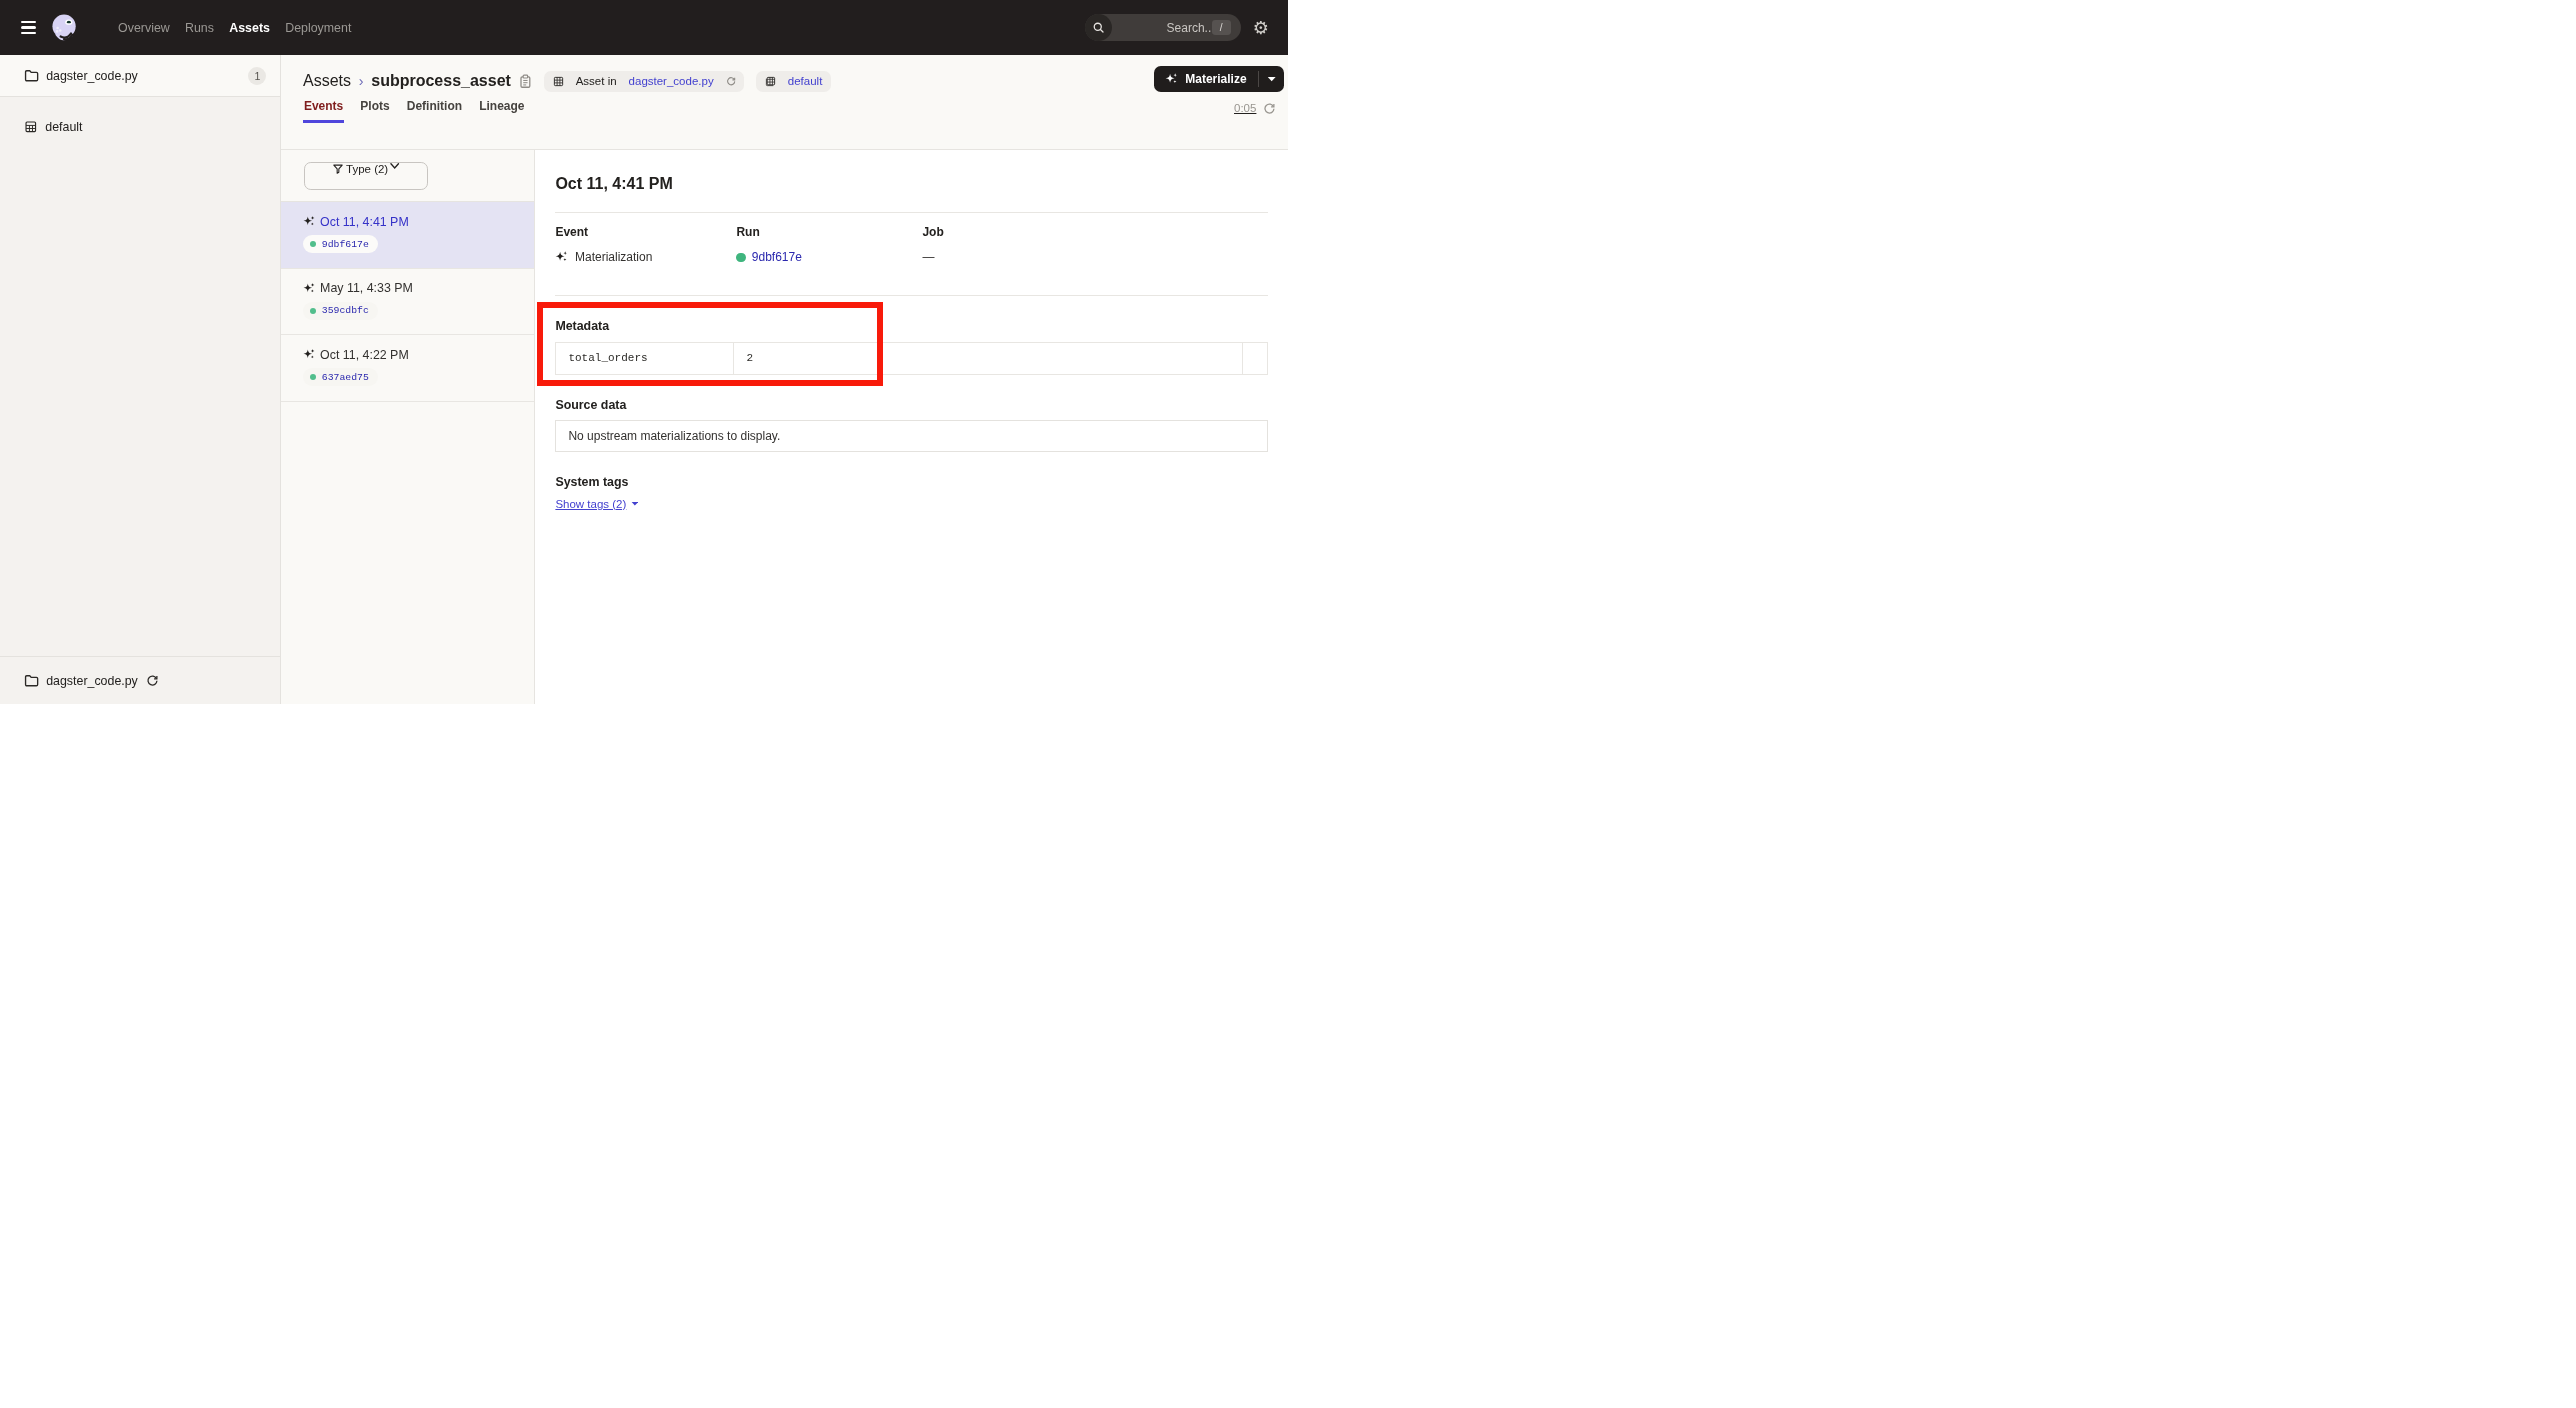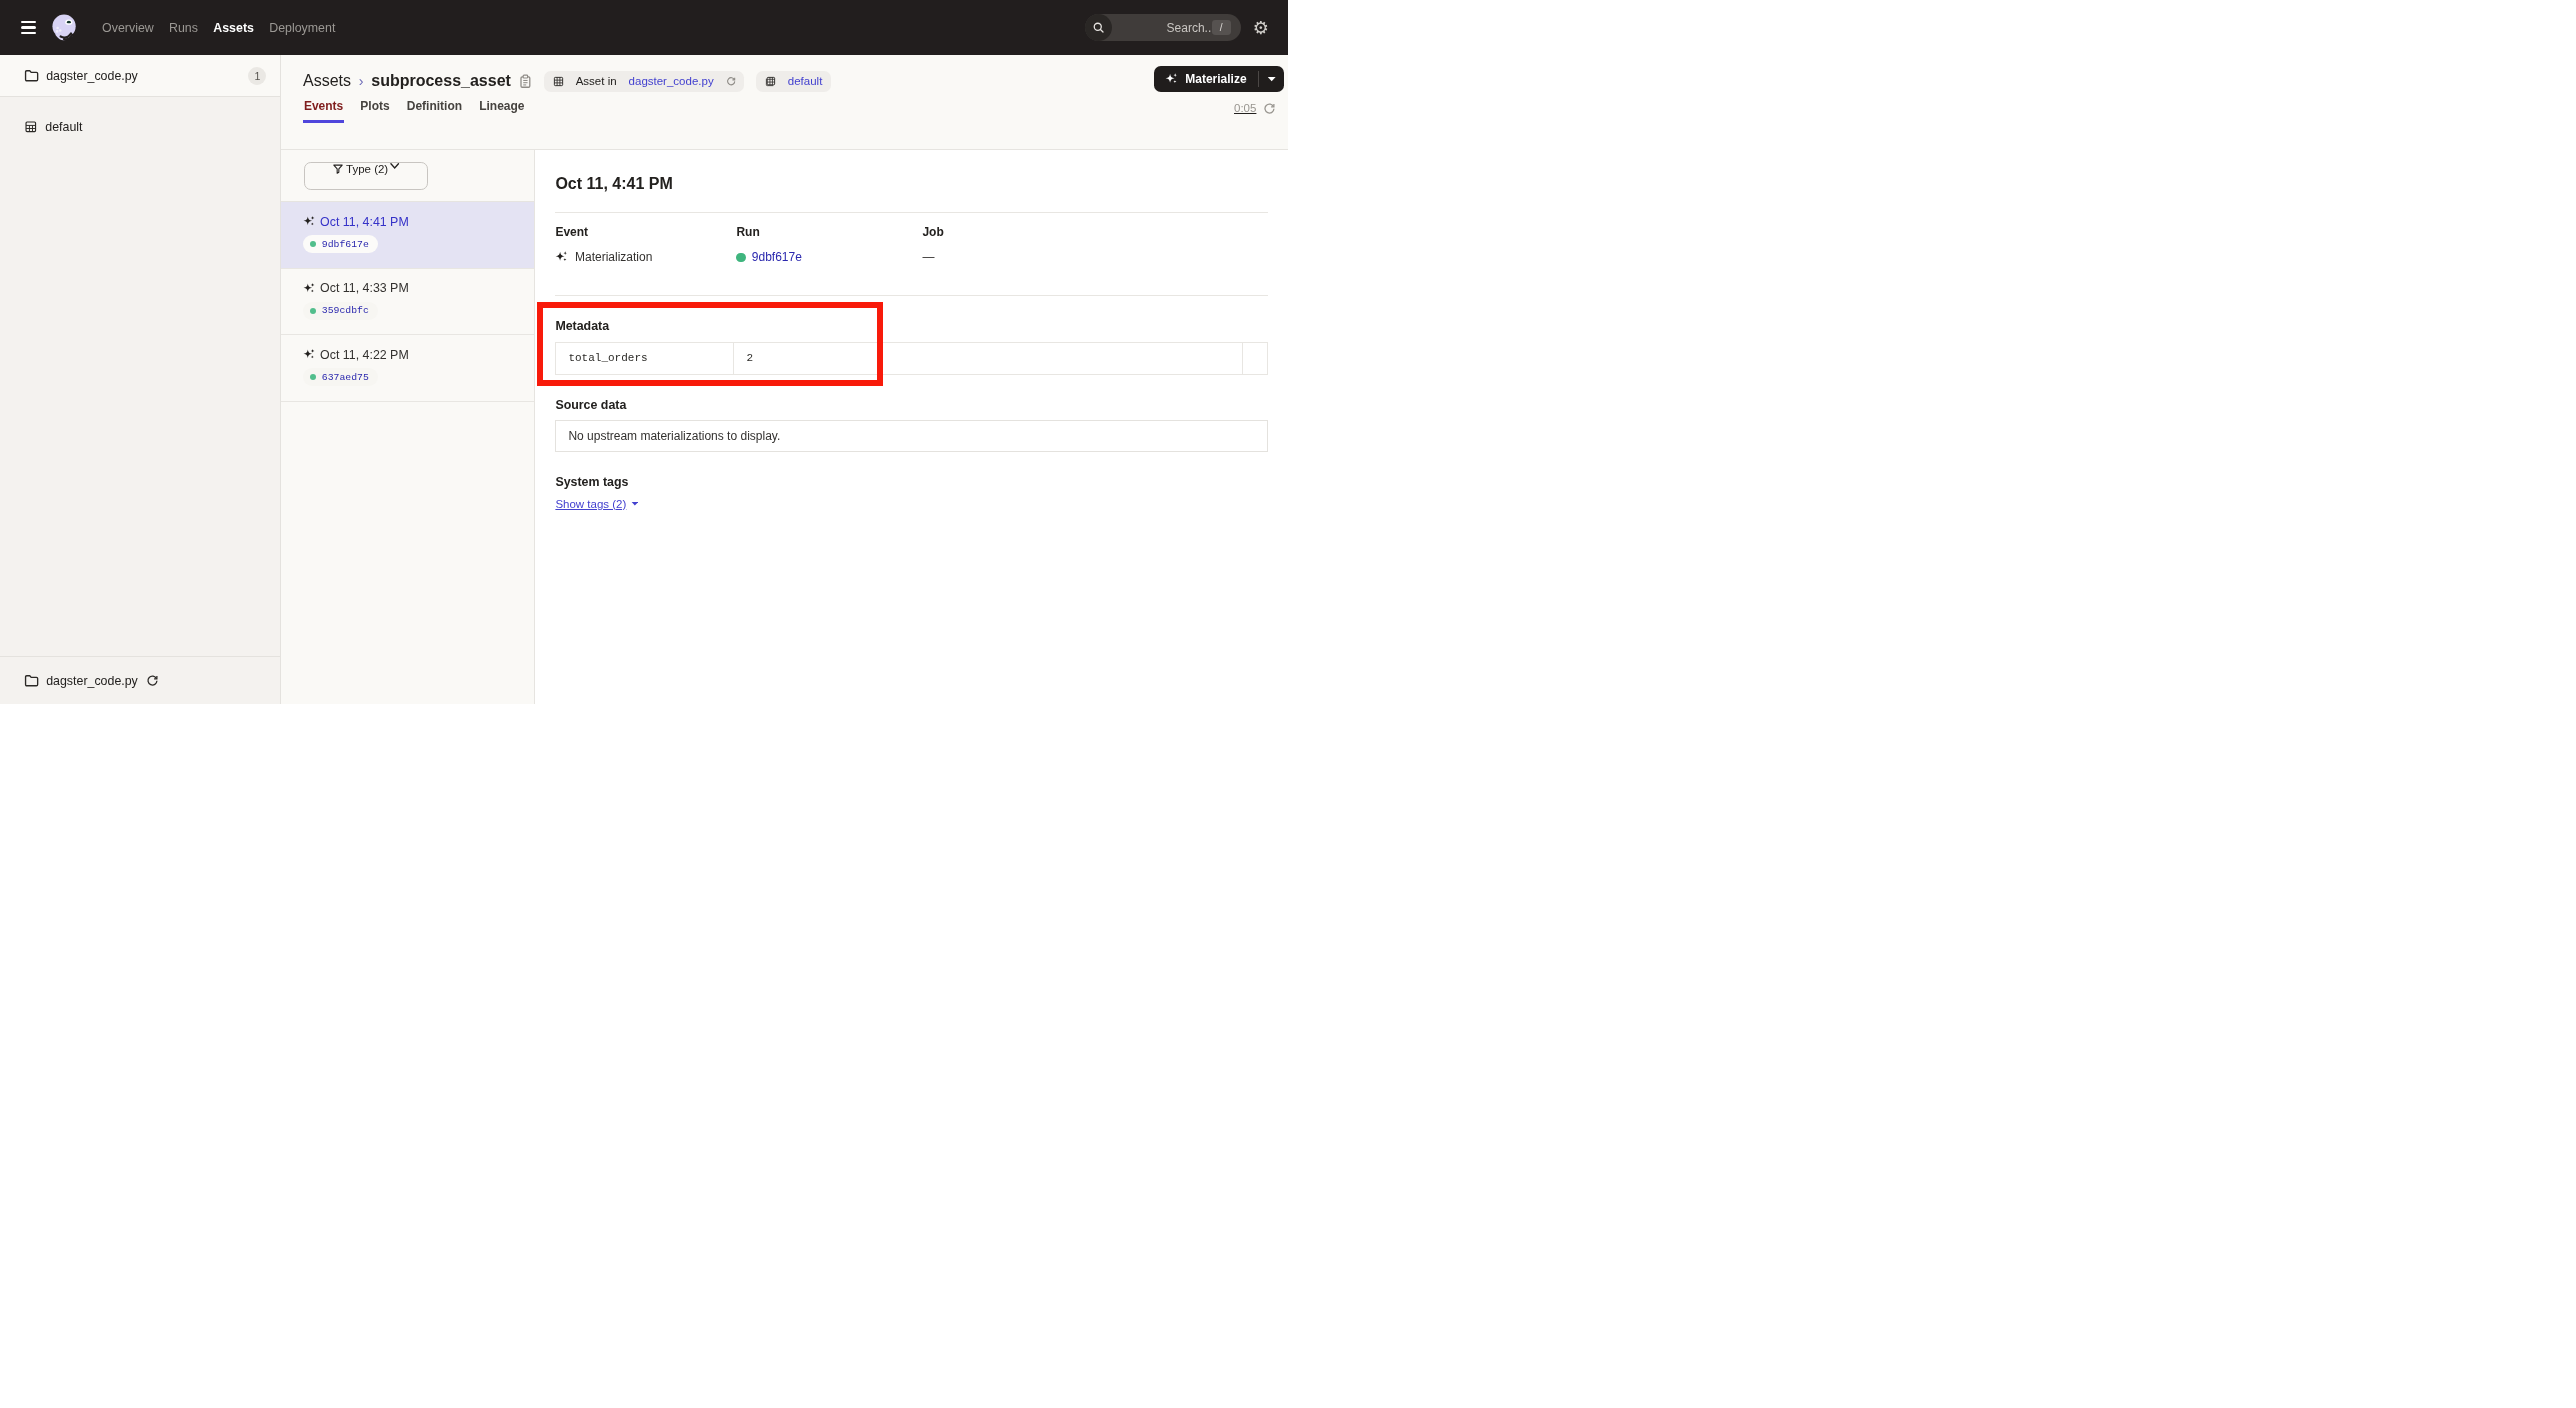--- a/index.html
+++ b/index.html
@@ -11,21 +11,21 @@
   }
   .app { width:100%; height:100%; display:flex; flex-direction:column; }
 
   
   .navbar {
     height:55px; background:#221e1e; display:flex; align-items:center; flex:0 0 55px;
   }
   .hamburger { width:15.3px; margin-left:21px; display:flex; flex-direction:column; gap:3.4px; cursor:pointer; }
   .hamburger span { display:block; height:2.1px; border-radius:1.7px; background:#fff; }
   .logo { width:31px; height:31px; margin-left:12.8px; }
-  .nav-links { display:flex; gap:15.3px; margin-left:22px; align-items:flex-end; }
+  .nav-links { display:flex; gap:15.3px; margin-left:38px; align-items:flex-end; }
   .nav-link { font-size:12.4px; color:#9b9894; padding:5.1px 0; cursor:pointer; }
   .nav-link.active { color:#ffffff; font-weight:700; }
   .nav-right { margin-left:auto; display:flex; align-items:center; margin-right:19px; }
   .searchbox {
     width:156px; height:27px; background:#403c3a; border-radius:13.6px;
     display:flex; align-items:center; cursor:text; position:relative;gap:47px;
   }
   .search-circle {
     width:27px; height:27px; border-radius:50%; background:#2a2725;
     display:flex; align-items:center; justify-content:center; flex:0 0 27px;
@@ -325,21 +325,21 @@
             </span>
           </div>
 
           <div class="event-item">
             <div class="ev-time-row">
               <svg width="12.8" height="12.8" viewBox="0 0 24 24" fill="#23211f">
                   <path d="M9 3 C10 8.5 11.5 10 17 11 C11.5 12 10 13.5 9 19 C8 13.5 6.5 12 1 11 C6.5 10 8 8.5 9 3 Z"></path>
                   <path d="M18 2 C18.4 4.4 19.1 5.1 21.5 5.5 C19.1 5.9 18.4 6.6 18 9 C17.6 6.6 16.9 5.9 14.5 5.5 C16.9 5.1 17.6 4.4 18 2 Z"></path>
                   <path d="M17.5 14 C17.8 15.8 18.4 16.4 20.2 16.7 C18.4 17 17.8 17.6 17.5 19.4 C17.2 17.6 16.6 17 14.8 16.7 C16.6 16.4 17.2 15.8 17.5 14 Z"></path>
                 </svg>
-              <span class="ev-time">Oct 11, 4:33 PM</span>
+              <span class="ev-time">May 11, 4:33 PM</span>
             </div>
             <span class="ev-pill">
               <span class="ev-dot"></span>
               <span class="ev-run">359cdbfc</span>
             </span>
           </div>
 
           <div class="event-item">
             <div class="ev-time-row">
               <svg width="12.8" height="12.8" viewBox="0 0 24 24" fill="#23211f">

